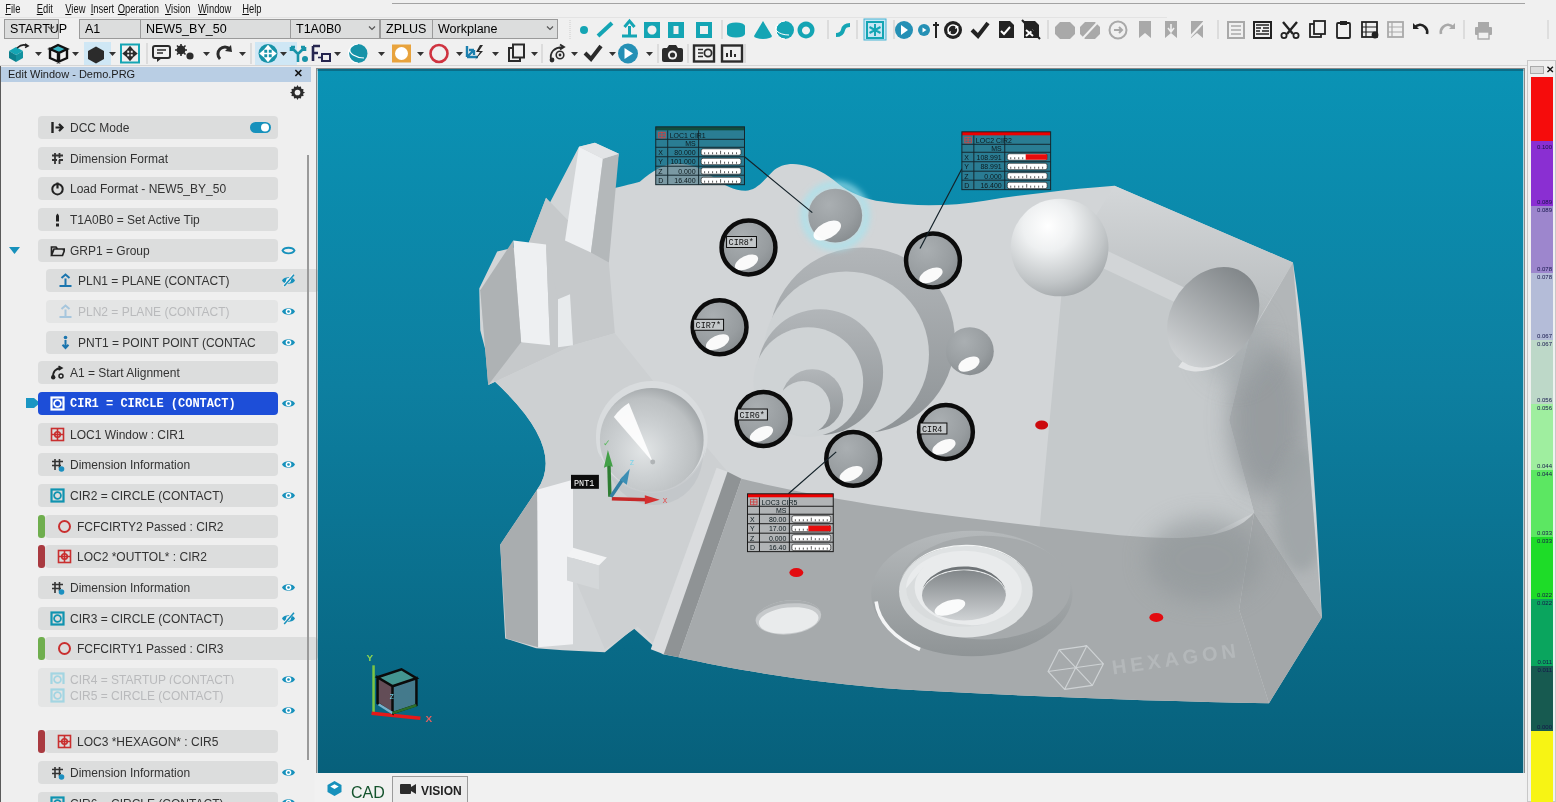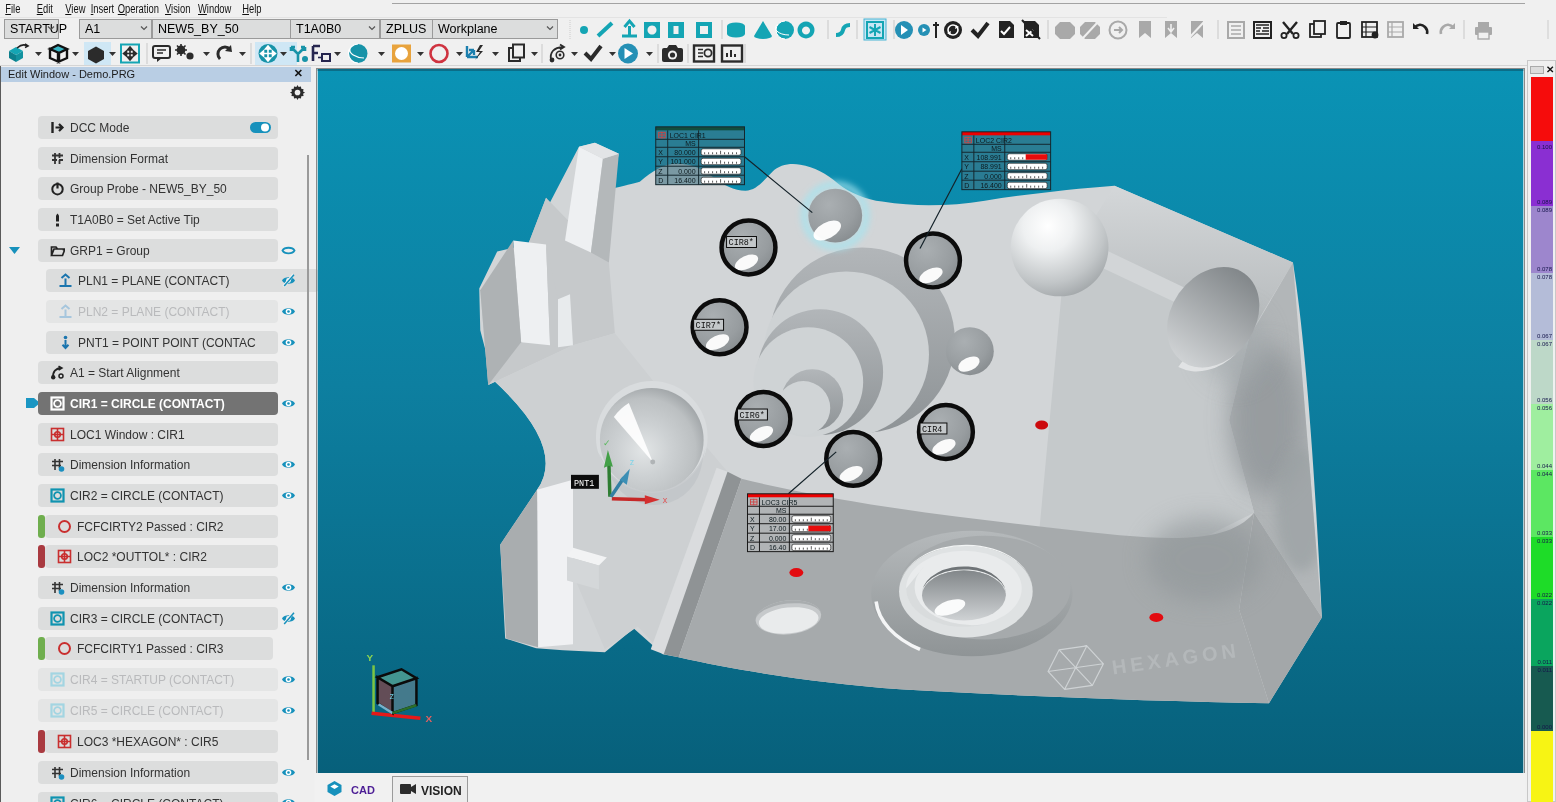--- a/index.html
+++ b/index.html
@@ -18,21 +18,21 @@
 .combo .chev { position:absolute; right:3px; top:4px; width:8px; height:8px; }
 #panel { position:absolute; left:0; top:66px; width:314px; height:736px; background:#efefef;
   border-left:1px solid #5a5a5a; }
 #ptitle { position:absolute; left:1px; top:67px; width:310px; height:15px; background:#b9cee4;
   font-size:11px; color:#1c1c1c; padding:1px 0 0 7px; }
 #ptitle .x { position:absolute; right:8px; top:0px; font-size:11px; font-weight:bold; color:#111; }
 .prow { position:absolute; left:38px; width:240px; height:23px; background:#dcdddd;
   border-radius:4px; font-size:12px; color:#333; }
 .prow .lbl { position:absolute; left:32px; top:4.5px; white-space:nowrap; overflow:hidden; }
 .prow .ic { position:absolute; left:12px; top:4px; width:15px; height:15px; }
-.prow.sel { background:#737373; color:#fff; font-weight:bold; }
+.prow.sel { background:#1d4ed8; color:#fff; font-weight:bold;font-family:Liberation Mono, monospace; }
 .prow.gray { background:#e4e5e5; color:#b9babc; }
 .pbar { position:absolute; width:7px; height:23px; border-radius:3px; }
 .peye { position:absolute; left:281px; width:15px; height:15px; }
 #vscroll { position:absolute; left:307px; top:155px; width:2px; height:605px; background:#9a9a9a; }
 #scalewin { position:absolute; left:1527px; top:60px; width:29px; height:742px; background:#f0f0f0;
   border:1px solid #c8c8c8; }
 #tabbar { position:absolute; left:315px; top:773px; width:1210px; height:29px; background:#f1f1f1; }
 .tabline { position:absolute; top:3px; height:1px; background:#a3a3a3; }
 .seg { position:absolute; left:4px; width:22px; }
 .slab { position:absolute; left:1529px; width:23px; font-size:6px; color:#15154a; text-align:right; line-height:6px; }
@@ -49,21 +49,21 @@
 <span style="left:264px"><u>W</u>indow</span>
 <span style="left:323px"><u>H</u>elp</span>
 </div>
 <div id="tb2">
 <div class="combo" style="left:4px;width:55px">STARTUP<svg class="chev" viewBox="0 0 8 8">
         <path d="M1 2.5l3 3 3-3" fill="none" stroke="#555" stroke-width="1.2"></path>
       </svg></div>
 <div class="combo" style="left:79px;width:73px">A1<svg class="chev" viewBox="0 0 8 8">
         <path d="M1 2.5l3 3 3-3" fill="none" stroke="#555" stroke-width="1.2"></path>
       </svg></div>
-<div class="combo" style="left:152px;width:164px">NEW5_BY_50<svg class="chev" viewBox="0 0 8 8">
+<div class="combo" style="left:140px;width:164px">NEW5_BY_50<svg class="chev" viewBox="0 0 8 8">
         <path d="M1 2.5l3 3 3-3" fill="none" stroke="#555" stroke-width="1.2"></path>
       </svg></div>
 <div class="combo" style="left:290px;width:90px">T1A0B0<svg class="chev" viewBox="0 0 8 8">
         <path d="M1 2.5l3 3 3-3" fill="none" stroke="#555" stroke-width="1.2"></path>
       </svg></div>
 <div class="combo" style="left:380px;width:72px">ZPLUS<svg class="chev" viewBox="0 0 8 8">
         <path d="M1 2.5l3 3 3-3" fill="none" stroke="#555" stroke-width="1.2"></path>
       </svg></div>
 <div class="combo" style="left:432px;width:126px">Workplane<svg class="chev" viewBox="0 0 8 8">
         <path d="M1 2.5l3 3 3-3" fill="none" stroke="#555" stroke-width="1.2"></path>
@@ -243,21 +243,21 @@
     <svg class="ic" viewBox="0 0 15 15">
       <path d="M2 4.5 h11 M2 9 h5 M9 9 h4 M5 2 v11 M9.5 2 v5 M9.5 9 v4" stroke="#333" stroke-width="1.8"></path>
     </svg>
     <span class="lbl">Dimension Format</span>
   </div>
 <div class="prow" style="top:177px">
     <svg class="ic" viewBox="0 0 15 15">
       <circle cx="7.5" cy="8.2" r="5.2" fill="none" stroke="#222" stroke-width="2"></circle>
       <path d="M7.5 1.5 v6" stroke="#222" stroke-width="2.2"></path>
     </svg>
-    <span class="lbl">Group Probe - NEW5_BY_50</span>
+    <span class="lbl">Load Format - NEW5_BY_50</span>
   </div>
 <div class="prow" style="top:208px">
     <svg class="ic" viewBox="0 0 15 15">
       <path d="M7.5 1.5 l1.5 2 v6 h-3 v-6 z" fill="#222"></path>
       <rect x="6" y="11.5" width="3" height="3" fill="#222"></rect>
     </svg>
     <span class="lbl">T1A0B0 = Set Active Tip</span>
   </div>
 <svg class="abs" style="left:9px;top:246px" width="11" height="9" viewBox="0 0 11 9">
     <path d="M0 1 h11 l-5.5 7 z" fill="#1791bc"></path>
@@ -351,34 +351,34 @@
     <span class="lbl">Dimension Information</span>
   </div>
 <div class="prow" style="top:607px">
     <svg class="ic" viewBox="0 0 15 15">
       <rect x="1.5" y="1.5" width="12" height="12" fill="none" stroke="#0f93b0" stroke-width="2.2"></rect>
       <circle cx="7.5" cy="7.5" r="3.4" fill="none" stroke="#0f93b0" stroke-width="1.8"></circle>
     </svg>
     <span class="lbl">CIR3 = CIRCLE (CONTACT)</span>
   </div>
 <div class="pbar" style="left:38px;top:637px;background:#6fae4e"></div>
-<div class="prow" style="top:637px;left:45px;width:228px">
+<div class="prow" style="top:637px;left:45px;width:273px">
     <svg class="ic" viewBox="0 0 15 15">
       <circle cx="7.5" cy="7.5" r="5.5" fill="none" stroke="#c92f2f" stroke-width="2"></circle>
     </svg>
     <span class="lbl">FCFCIRTY1 Passed : CIR3</span>
   </div>
 <div class="prow gray" style="top:668px">
     <svg class="ic" viewBox="0 0 15 15">
       <rect x="1.5" y="1.5" width="12" height="12" fill="none" stroke="#a3d5e2" stroke-width="2.2"></rect>
       <circle cx="7.5" cy="7.5" r="3.4" fill="none" stroke="#a3d5e2" stroke-width="1.8"></circle>
     </svg>
     <span class="lbl">CIR4 = STARTUP (CONTACT)</span>
   </div>
-<div class="prow gray" style="top:699px">
+<div class="prow gray" style="top:684px">
     <svg class="ic" viewBox="0 0 15 15">
       <rect x="1.5" y="1.5" width="12" height="12" fill="none" stroke="#a3d5e2" stroke-width="2.2"></rect>
       <circle cx="7.5" cy="7.5" r="3.4" fill="none" stroke="#a3d5e2" stroke-width="1.8"></circle>
     </svg>
     <span class="lbl">CIR5 = CIRCLE (CONTACT)</span>
   </div>
 <div class="pbar" style="left:38px;top:730px;background:#a93a40"></div>
 <div class="prow" style="top:730px;left:45px;width:233px">
     <svg class="ic" viewBox="0 0 15 15">
       <rect x="1.5" y="1.5" width="12" height="12" fill="none" stroke="#c92f2f" stroke-width="1.6"></rect>
@@ -850,18 +850,18 @@
 <div class="slab" style="top:659px">0.011</div>
 <div class="slab" style="top:667px">0.011</div>
 <div class="slab" style="top:724px">0.000</div>
 <div id="tabbar"></div>
 <div class="tabline" style="left:392px;width:1133px"></div>
 <div class="abs" style="left:392px;top:776px;width:76px;height:26px;background:#ececec;border:1px solid #9b9b9b;border-bottom:none"></div>
 <svg class="abs" style="left:326px;top:780px" width="17" height="17" viewBox="0 0 17 17">
     <path d="M8.5 1 l7 4 v7 l-7 4 -7 -4 v-7 z" fill="#1791bc"></path>
     <path d="M8.5 4.2 l4.2 2.4 -4.2 2.4 -4.2 -2.4 z" fill="#fff"></path>
   </svg>
-<div class="abs" style="left:351px;top:784px;font-size:11px;font-weight:bold;color:#4c1d95">CAD</div>
+<div class="abs" style="left:351px;top:784px;font-size:16px;font-weight:normal;color:#14532d">CAD</div>
 <svg class="abs" style="left:400px;top:783px" width="16" height="12" viewBox="0 0 16 12">
     <rect x="0" y="1" width="11" height="10" rx="1" fill="#2b2b2b"></rect>
     <path d="M11 4 l5 -3 v10 l-5 -3 z" fill="#2b2b2b"></path>
   </svg>
 <div class="abs" style="left:421px;top:784px;font-size:12px;font-weight:bold;color:#222">VISION</div>
 
 </body></html>

